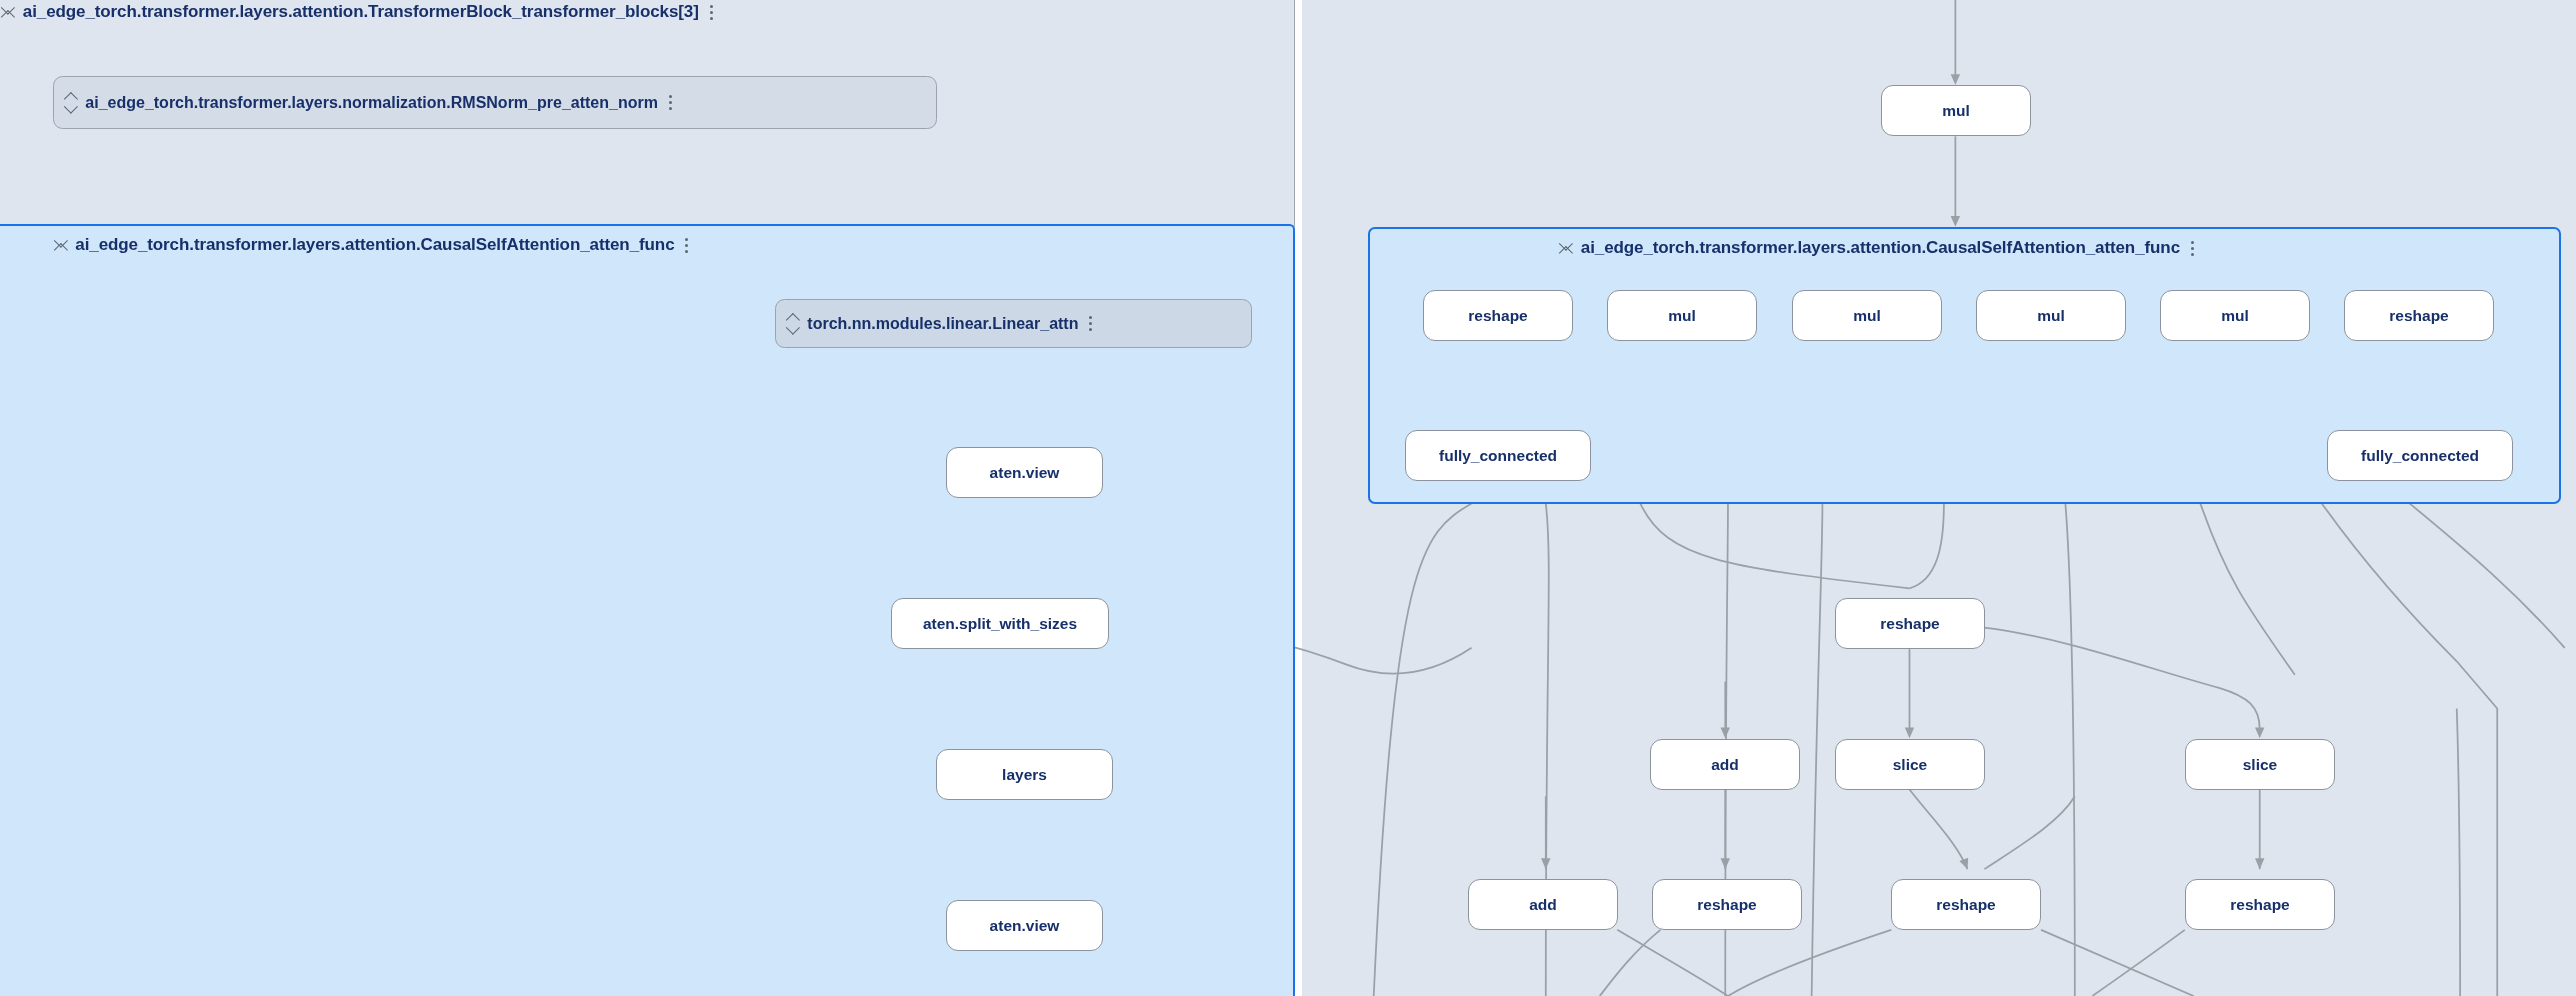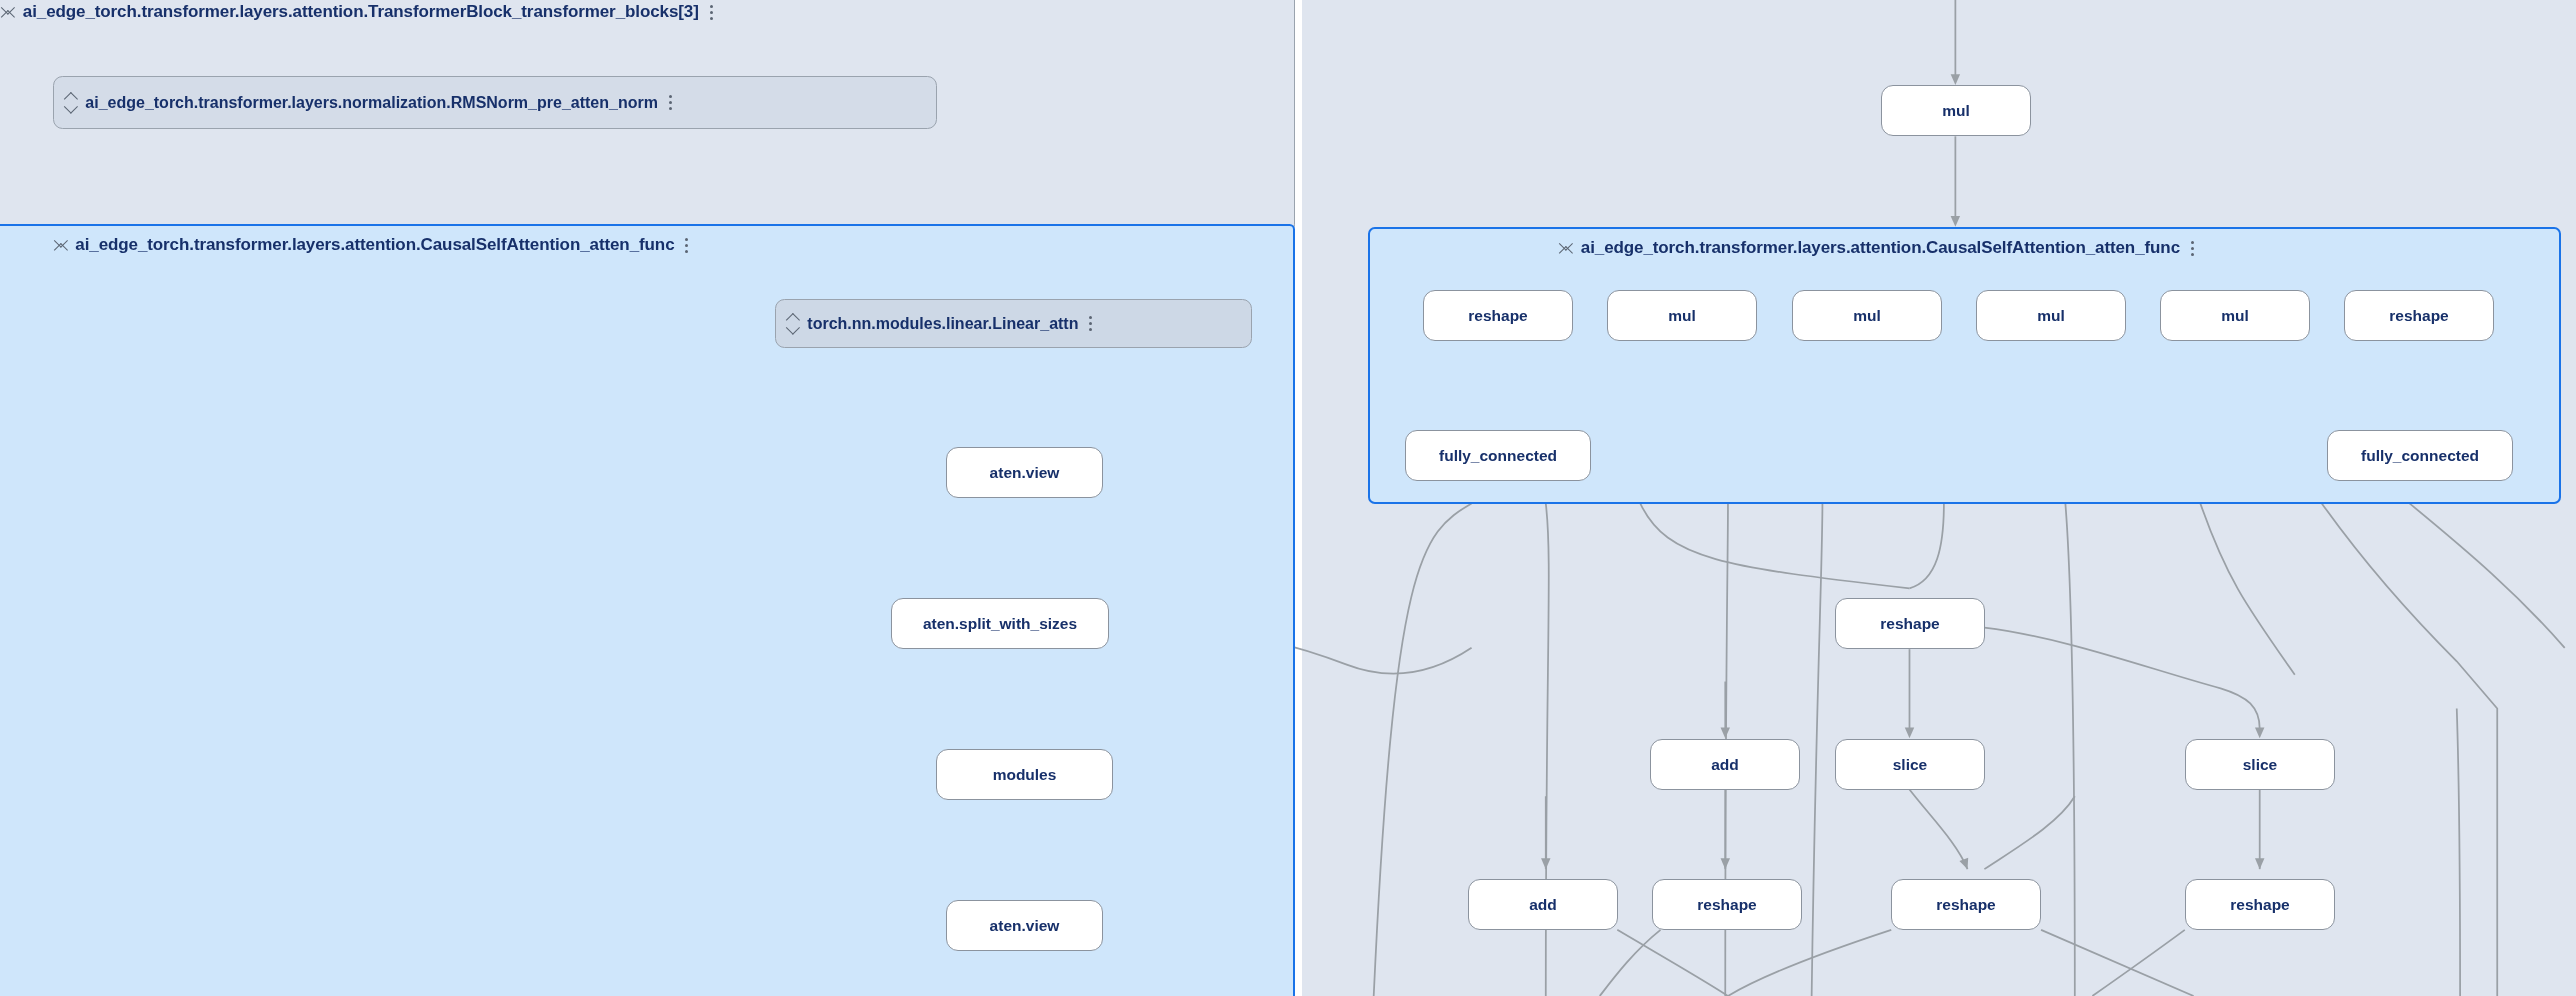--- a/index.html
+++ b/index.html
@@ -230,21 +230,21 @@
           <i></i>
           <i></i>
           <i></i>
         </span>
     </div>
   </div>
 
   <div id="node-layer">
       <div class="op" style="left: 946px; top: 447px; width: 157px; height: 51px;">aten.view</div>
       <div class="op" style="left: 891px; top: 598px; width: 218px; height: 51px;">aten.split_with_sizes</div>
-      <div class="op" style="left: 936px; top: 749px; width: 177px; height: 51px;">modules</div>
+      <div class="op" style="left: 936px; top: 749px; width: 177px; height: 51px;">layers</div>
       <div class="op" style="left: 946px; top: 900px; width: 157px; height: 51px;">aten.view</div>
       <div class="op" style="left: 1881px; top: 85px; width: 150px; height: 51px;">mul</div>
       <div class="op" style="left: 1423px; top: 290px; width: 150px; height: 51px;">reshape</div>
       <div class="op" style="left: 1607px; top: 290px; width: 150px; height: 51px;">mul</div>
       <div class="op" style="left: 1792px; top: 290px; width: 150px; height: 51px;">mul</div>
       <div class="op" style="left: 1976px; top: 290px; width: 150px; height: 51px;">mul</div>
       <div class="op" style="left: 2160px; top: 290px; width: 150px; height: 51px;">mul</div>
       <div class="op" style="left: 2344px; top: 290px; width: 150px; height: 51px;">reshape</div>
       <div class="op" style="left: 1405px; top: 430px; width: 186px; height: 51px;">fully_connected</div>
       <div class="op" style="left: 2327px; top: 430px; width: 186px; height: 51px;">fully_connected</div>

